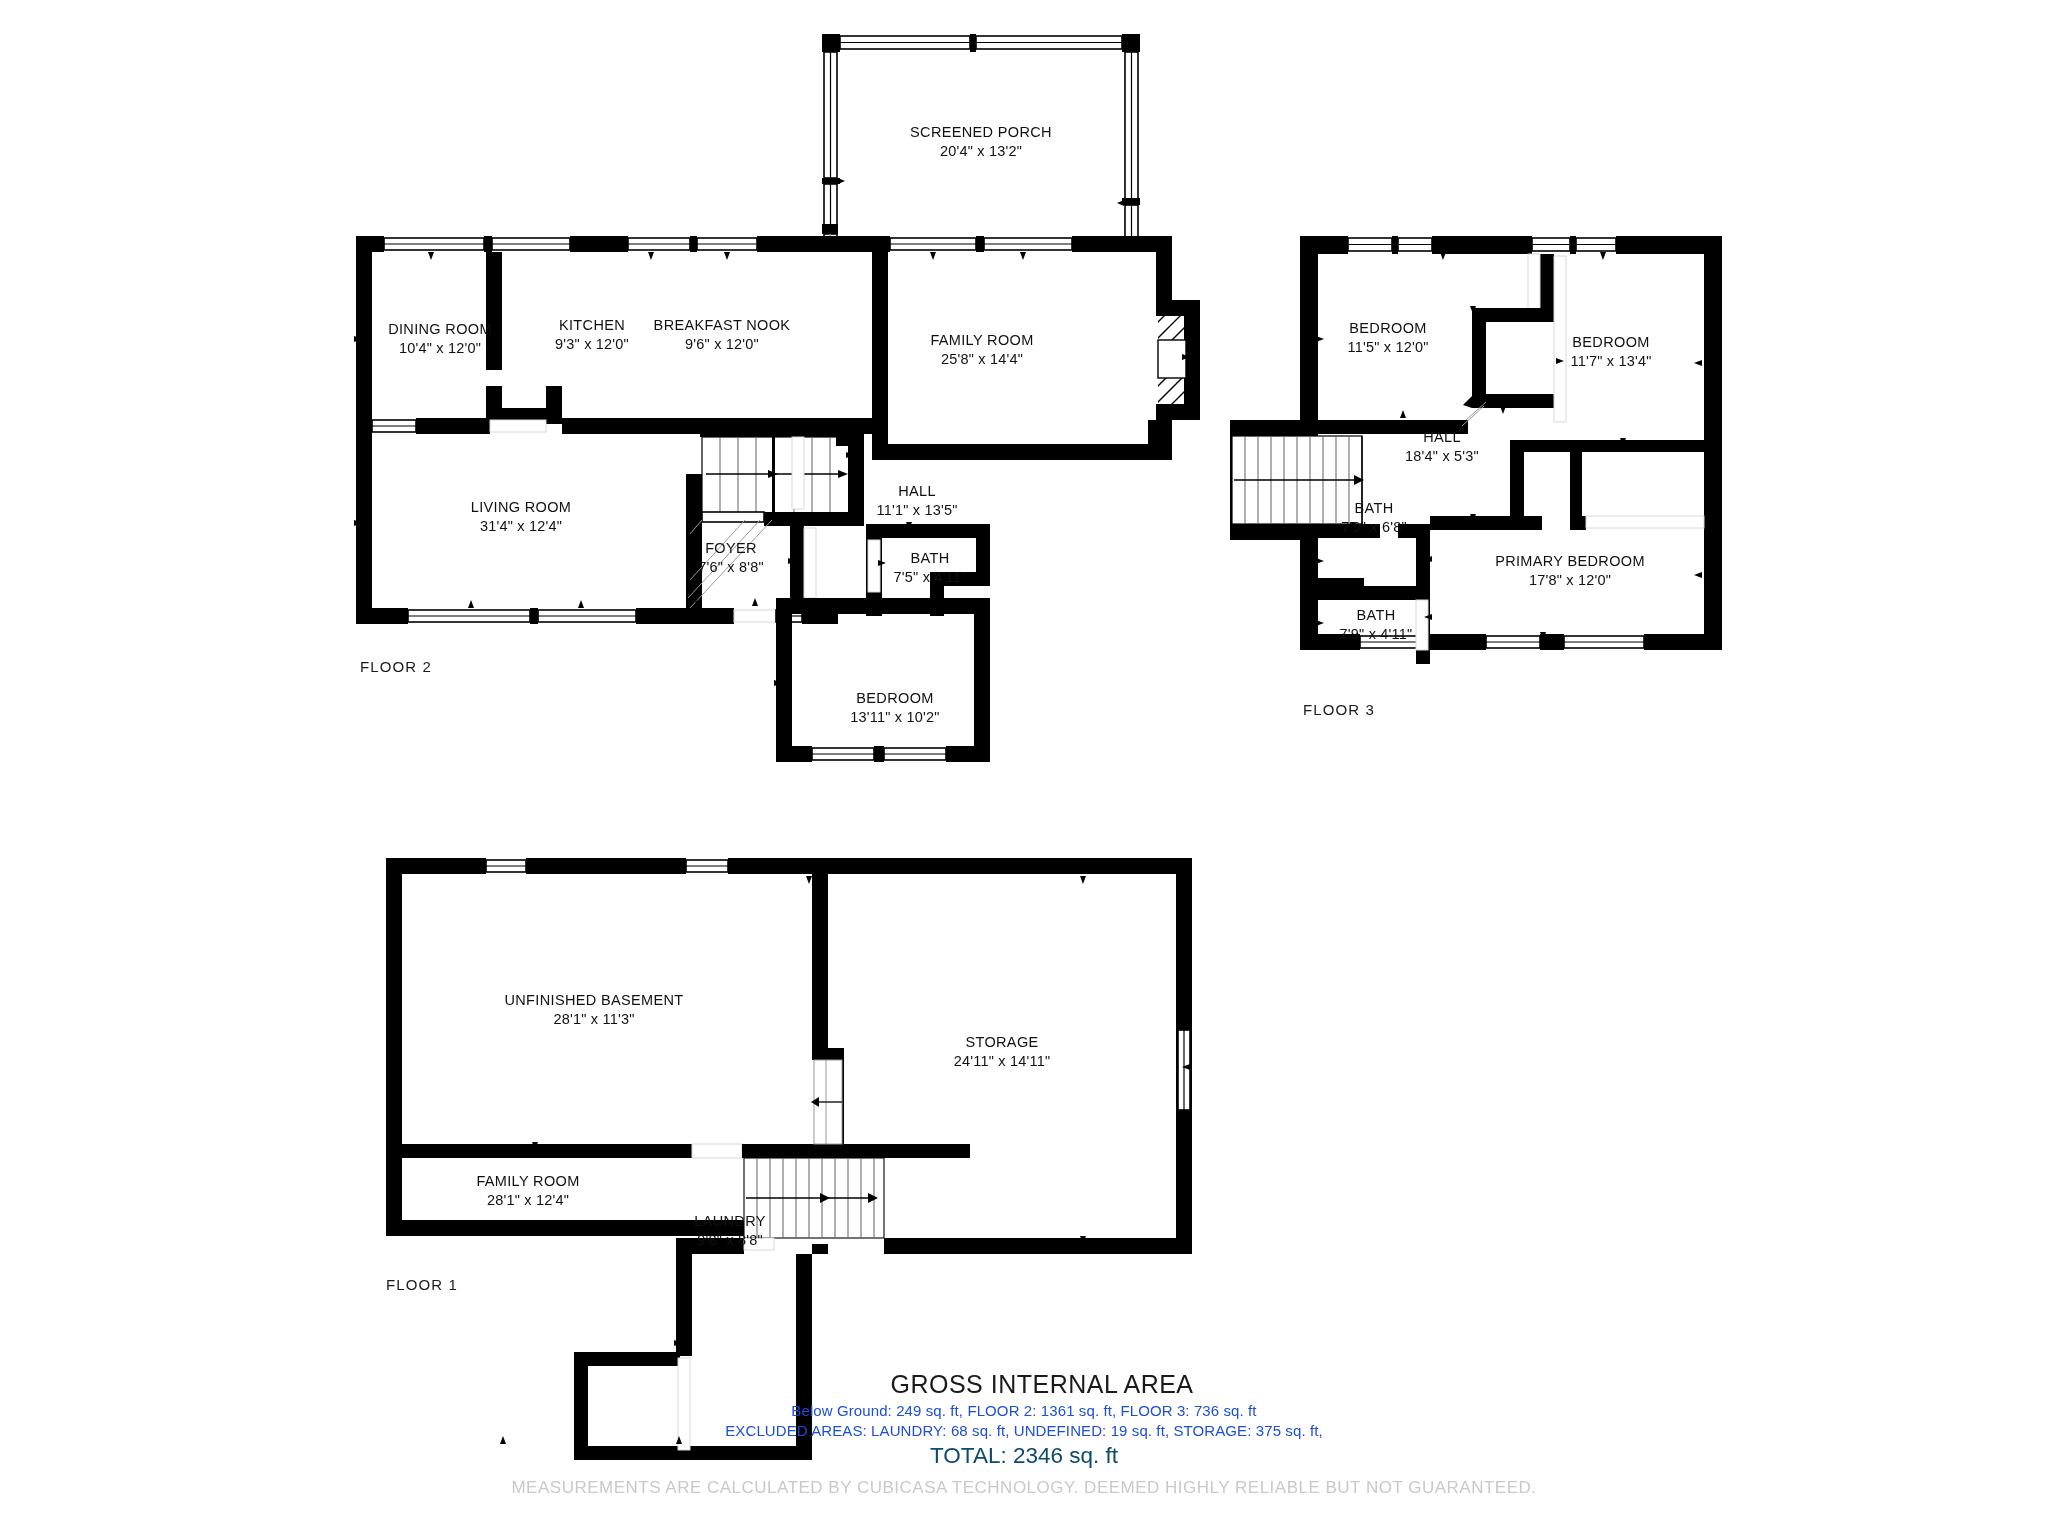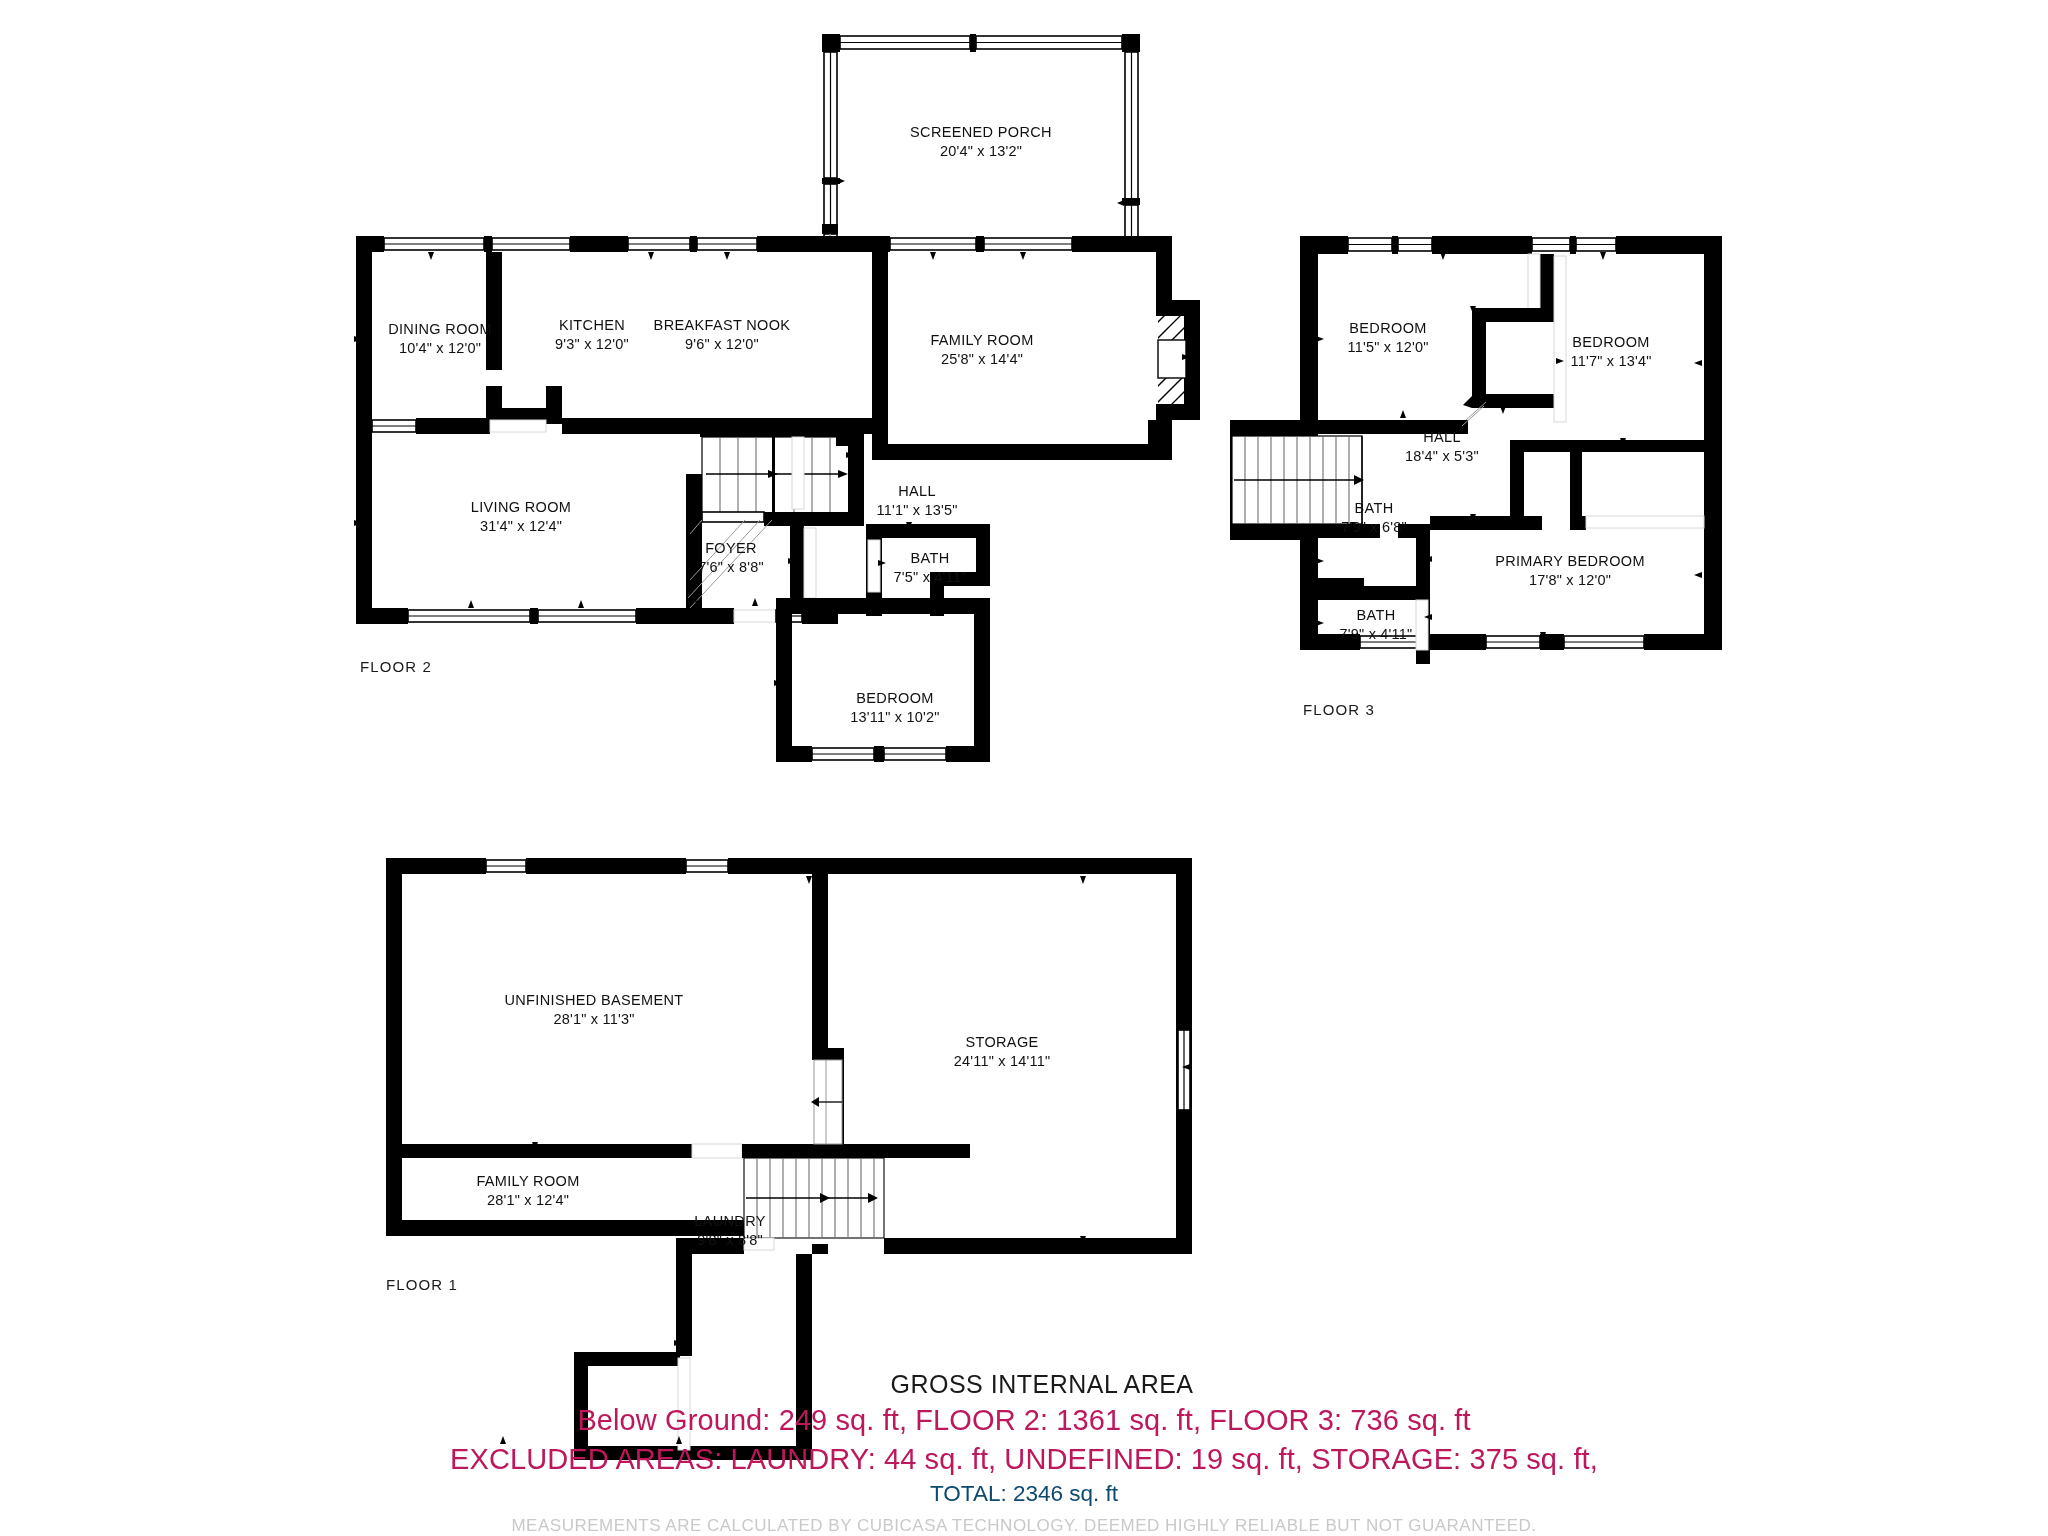--- a/index.html
+++ b/index.html
@@ -70,22 +70,22 @@
     font-family: "Liberation Sans", sans-serif;
   }
   #footer .gia-title {
     font-size: 25px;
     color: #1a1a1a;
     letter-spacing: 0.5px;
     line-height: 1.32;
     margin-left: 36px;
   }
   #footer .gia-line {
-    font-size: 29px;
-    color: #be185d;
+    font-size: 15px;
+    color: #1d4ed8;
     letter-spacing: 0.1px;
     line-height: 1.34;
   }
   #footer .gia-total {
     font-size: 22.5px;
     color: #0c4a6e;
     line-height: 1.34;
   }
   #footer .disclaimer {
     margin-top: 7px;
@@ -549,18 +549,18 @@
       </g>
 
       <text class="floorcap" x="386" y="1290">FLOOR 1</text>
     </g>
 
   </svg>
 
   <div id="footer">
     <div class="gia-title">GROSS INTERNAL AREA</div>
     <div class="gia-line">Below Ground: 249 sq. ft, FLOOR 2: 1361 sq. ft, FLOOR 3: 736 sq. ft</div>
-    <div class="gia-line">EXCLUDED AREAS: LAUNDRY: 44 sq. ft, UNDEFINED: 19 sq. ft, STORAGE: 375 sq. ft,</div>
+    <div class="gia-line">EXCLUDED AREAS: LAUNDRY: 68 sq. ft, UNDEFINED: 19 sq. ft, STORAGE: 375 sq. ft,</div>
     <div class="gia-total">TOTAL: 2346 sq. ft</div>
     <div class="disclaimer">MEASUREMENTS ARE CALCULATED BY CUBICASA TECHNOLOGY. DEEMED HIGHLY RELIABLE BUT NOT GUARANTEED.</div>
   </div>
 
 </div>
 
 </body></html>

